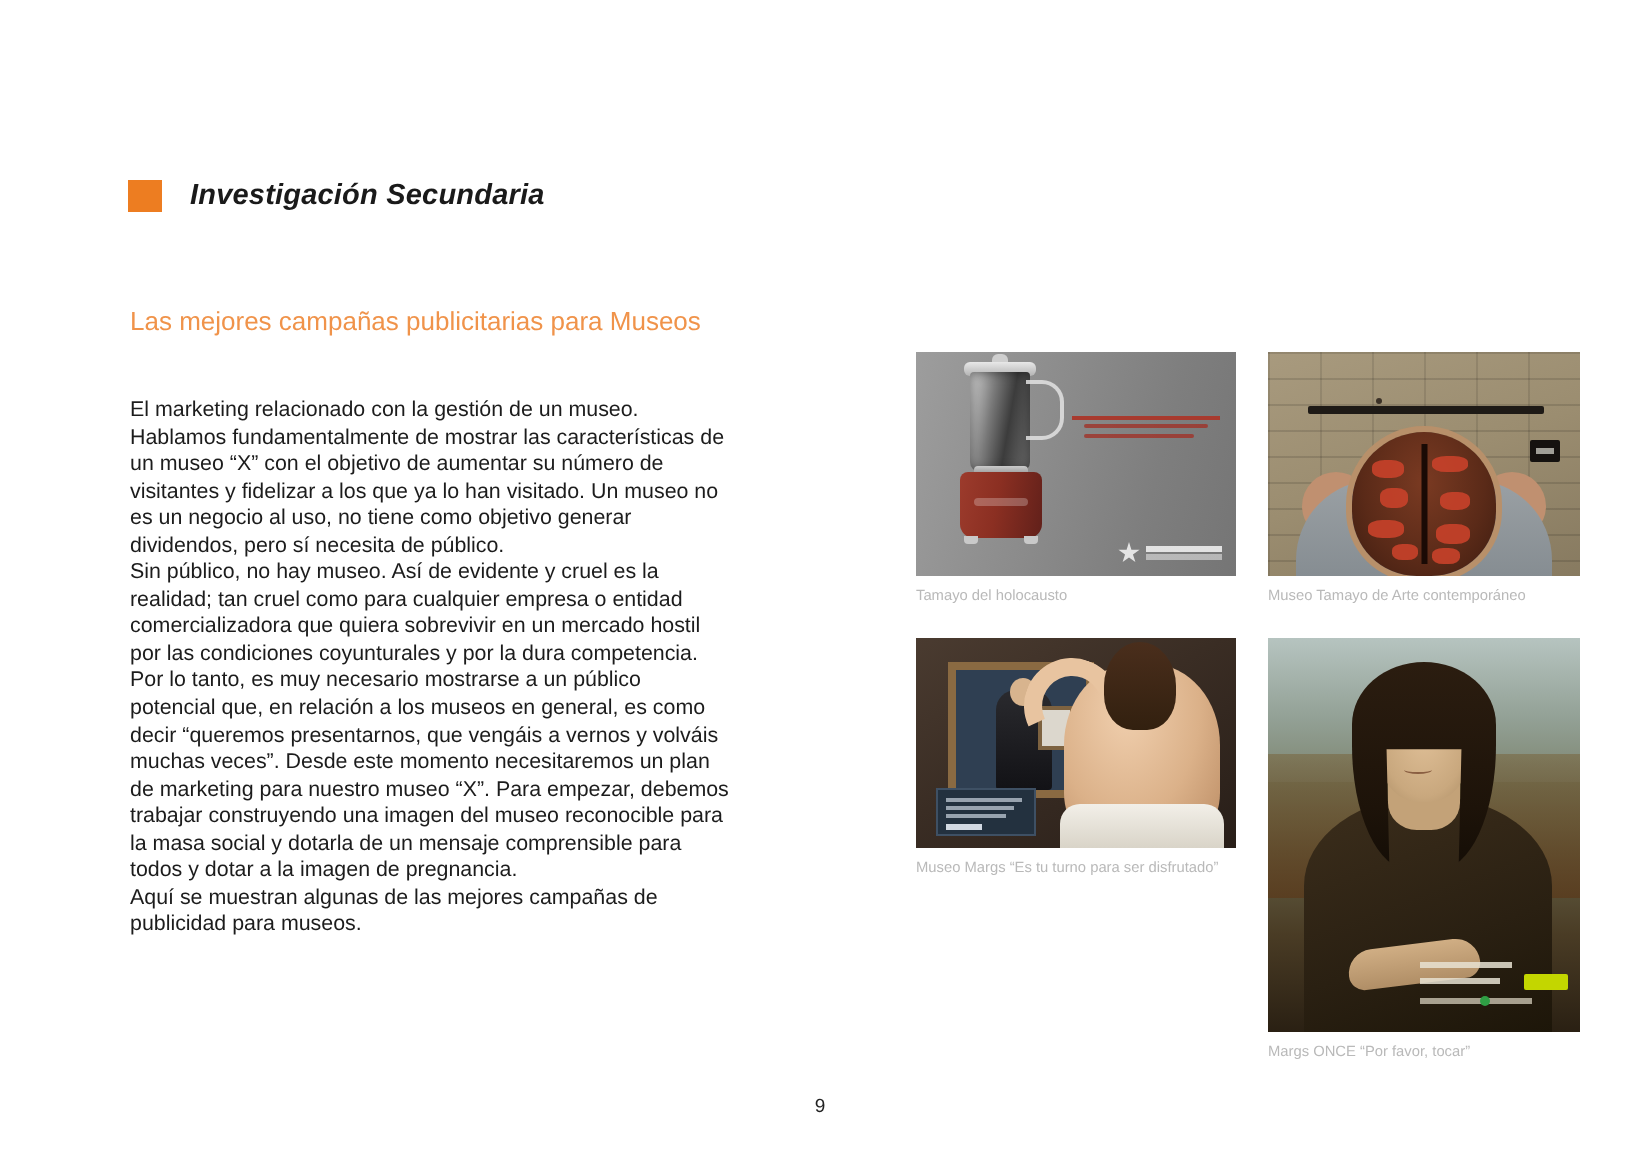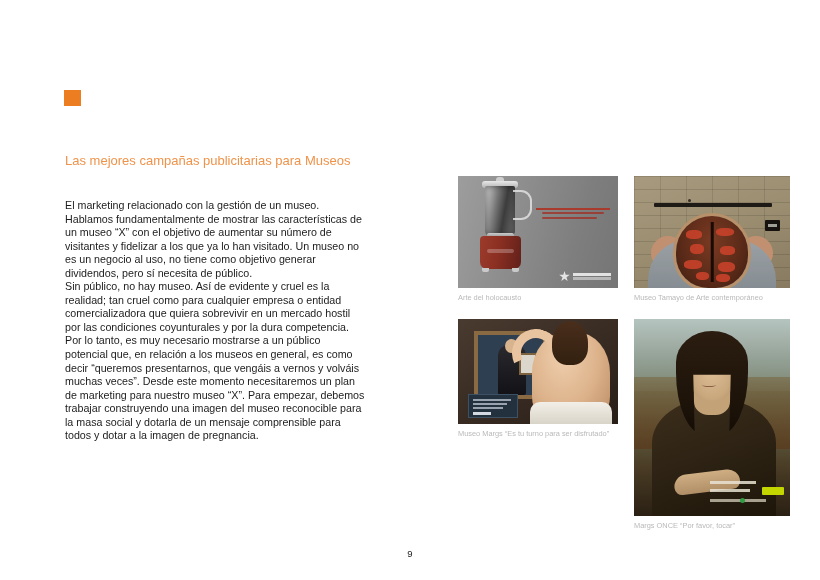--- a/index.html
+++ b/index.html
@@ -421,27 +421,29 @@
     text-align: center;
     font-size: 9.5px;
     color: #222;
   }
 </style>
 </head>
 <body>
 
 <div id="header">
   <div id="header-square"></div>
+  <div id="header-title">Investigación Secundaria</div>
 </div>
 
 <div id="subtitle">Las mejores campañas publicitarias para Museos</div>
 
 <div id="body-text">
   <p>El marketing relacionado con la gestión de un museo. Hablamos fundamentalmente de mostrar las características de un museo “X” con el objetivo de aumentar su número de visitantes y fidelizar a los que ya lo han visitado. Un museo no es un negocio al uso, no tiene como objetivo generar dividendos, pero sí necesita de público.</p>
   <p>Sin público, no hay museo. Así de evidente y  cruel es la realidad; tan cruel como para cualquier empresa o entidad comercializadora que quiera sobrevivir en un mercado hostil por las condiciones coyunturales y por la dura competencia. Por lo tanto, es muy necesario mostrarse a un público potencial que, en relación a los museos en general, es como decir “queremos presentarnos, que vengáis a vernos y volváis muchas veces”. Desde este momento necesitaremos un plan de marketing para nuestro museo “X”. Para empezar, debemos trabajar construyendo una imagen del museo reconocible para la masa social y dotarla de un mensaje comprensible para todos y dotar a la imagen de pregnancia.</p>
+  <p>Aquí se muestran algunas de las mejores campañas de publicidad para museos.</p>
 </div>
 
 <figure class="figure" id="fig-holocausto">
   <div class="frame ad-holo">
     <div class="blender-knob"></div>
     <div class="blender-lid"></div>
     <div class="blender-jar"></div>
     <div class="blender-handle"></div>
     <div class="blender-collar"></div>
     <div class="blender-base"></div>
@@ -449,21 +451,21 @@
     <div class="blender-foot" style="left:24px"></div>
     <div class="blender-foot" style="left:54px"></div>
     <div class="ad-rule"></div>
     <div class="ad-copy-line" style="left:84px; top:36px; width:62px;"></div>
     <div class="ad-copy-line" style="left:84px; top:41px; width:55px;"></div>
     <div class="ad-logo-holo">
       <div class="star"></div>
       <div class="txt"></div>
     </div>
   </div>
-  <figcaption class="caption">Arte del holocausto</figcaption>
+  <figcaption class="caption">Tamayo del holocausto</figcaption>
 </figure>
 
 <figure class="figure" id="fig-tamayo">
   <div class="frame ad-tamayo">
     <div class="tamayo-pin"></div>
     <div class="tamayo-bar"></div>
     <div class="tamayo-plaque"></div>
     <div class="tamayo-arm-l"></div>
     <div class="tamayo-arm-r"></div>
     <div class="tamayo-body"></div>

